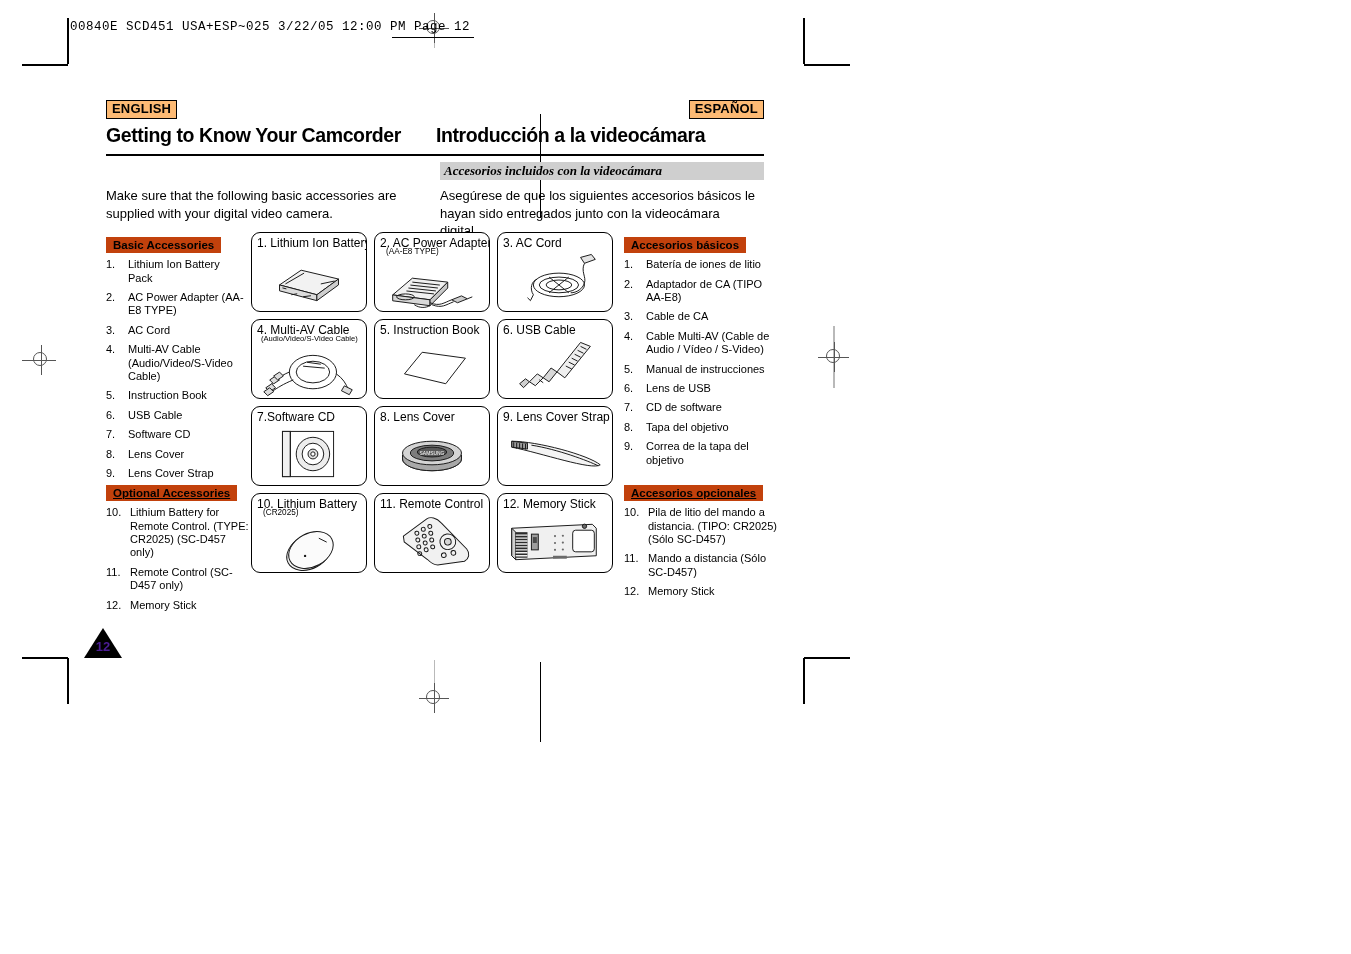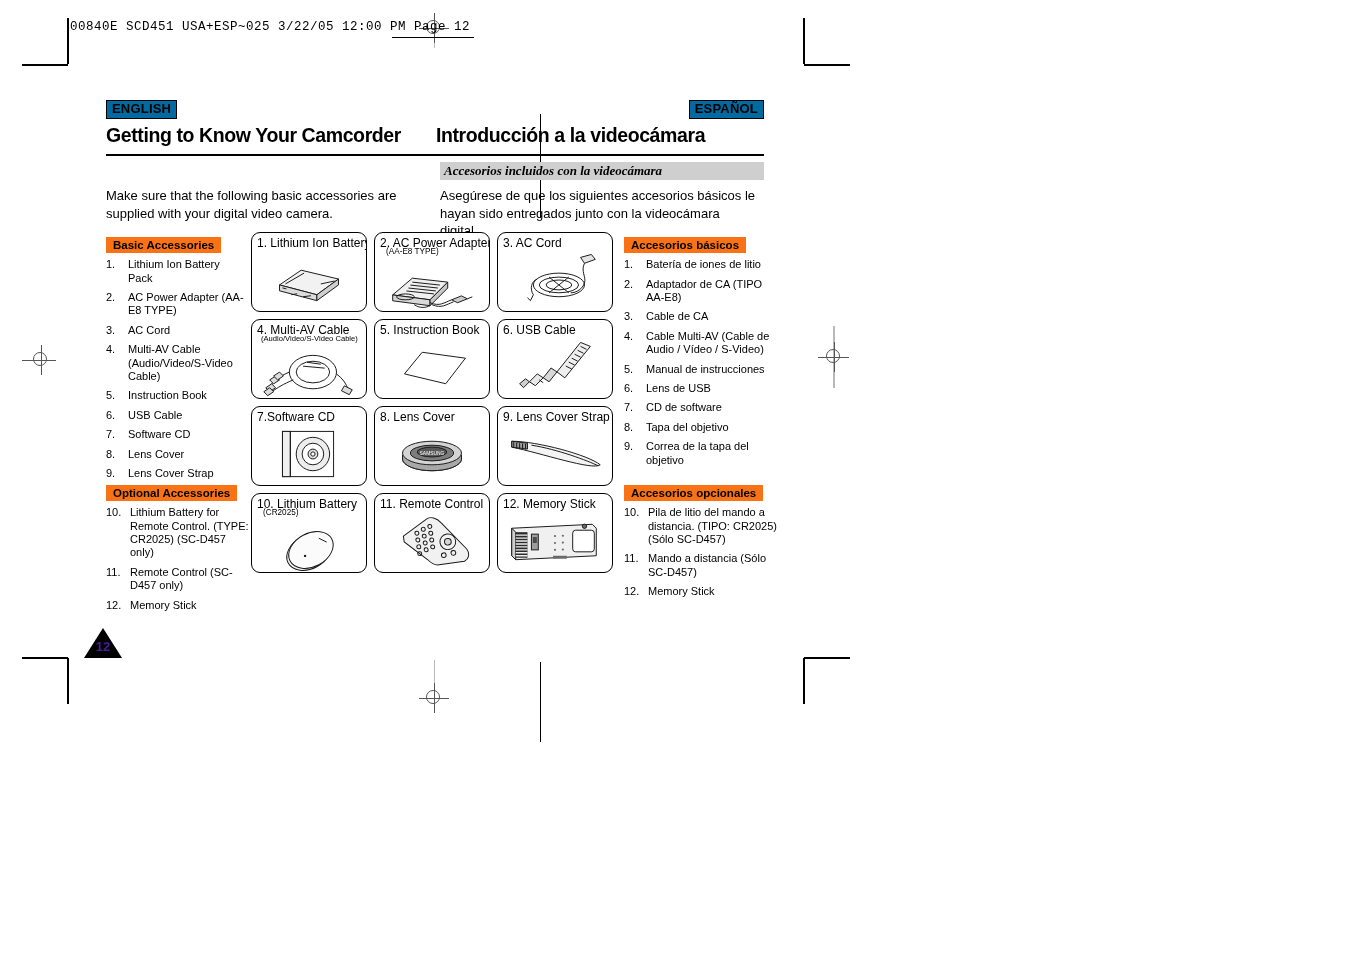--- a/index.html
+++ b/index.html
@@ -77,21 +77,21 @@
   }
   .lang-tag {
     position: absolute;
     top: 0;
     border: 1.4px solid #000;
     padding: 1px 5px 2px 5px;
     font-size: 13px;
     font-weight: bold;
     line-height: 1.05;
     letter-spacing: 0.2px;
-    background: #0369a1;
+    background: #fdba74;
   }
   .lang-en { left: 0; }
   .lang-es { right: 0; }
 
   .titles {
     position: relative;
     margin-top: 4px;
     height: 26px;
   }
   .title {
@@ -177,28 +177,28 @@
   .list-col {
     position: absolute;
     top: 0;
     width: 140px;
   }
   .list-col-left { left: 0; }
   .list-col-right { left: 518px; width: 150px; }
 
   .sec-head {
     display: inline-block;
-    background: #f97316;
+    background: #c2410c;
     font-size: 11.5px;
     font-weight: bold;
     padding: 2px 7px 2px 7px;
     margin-bottom: 5px;
     white-space: nowrap;
   }
-  .sec-head.optional-head { margin-top: 0; }
+  .sec-head.optional-head { margin-top: 0; text-decoration: underline; }
 
   ol.acc-list {
     list-style: none;
     margin: 0;
     padding: 0;
     font-size: 11px;
     line-height: 1.22;
   }
   ol.acc-list li {
     position: relative;

